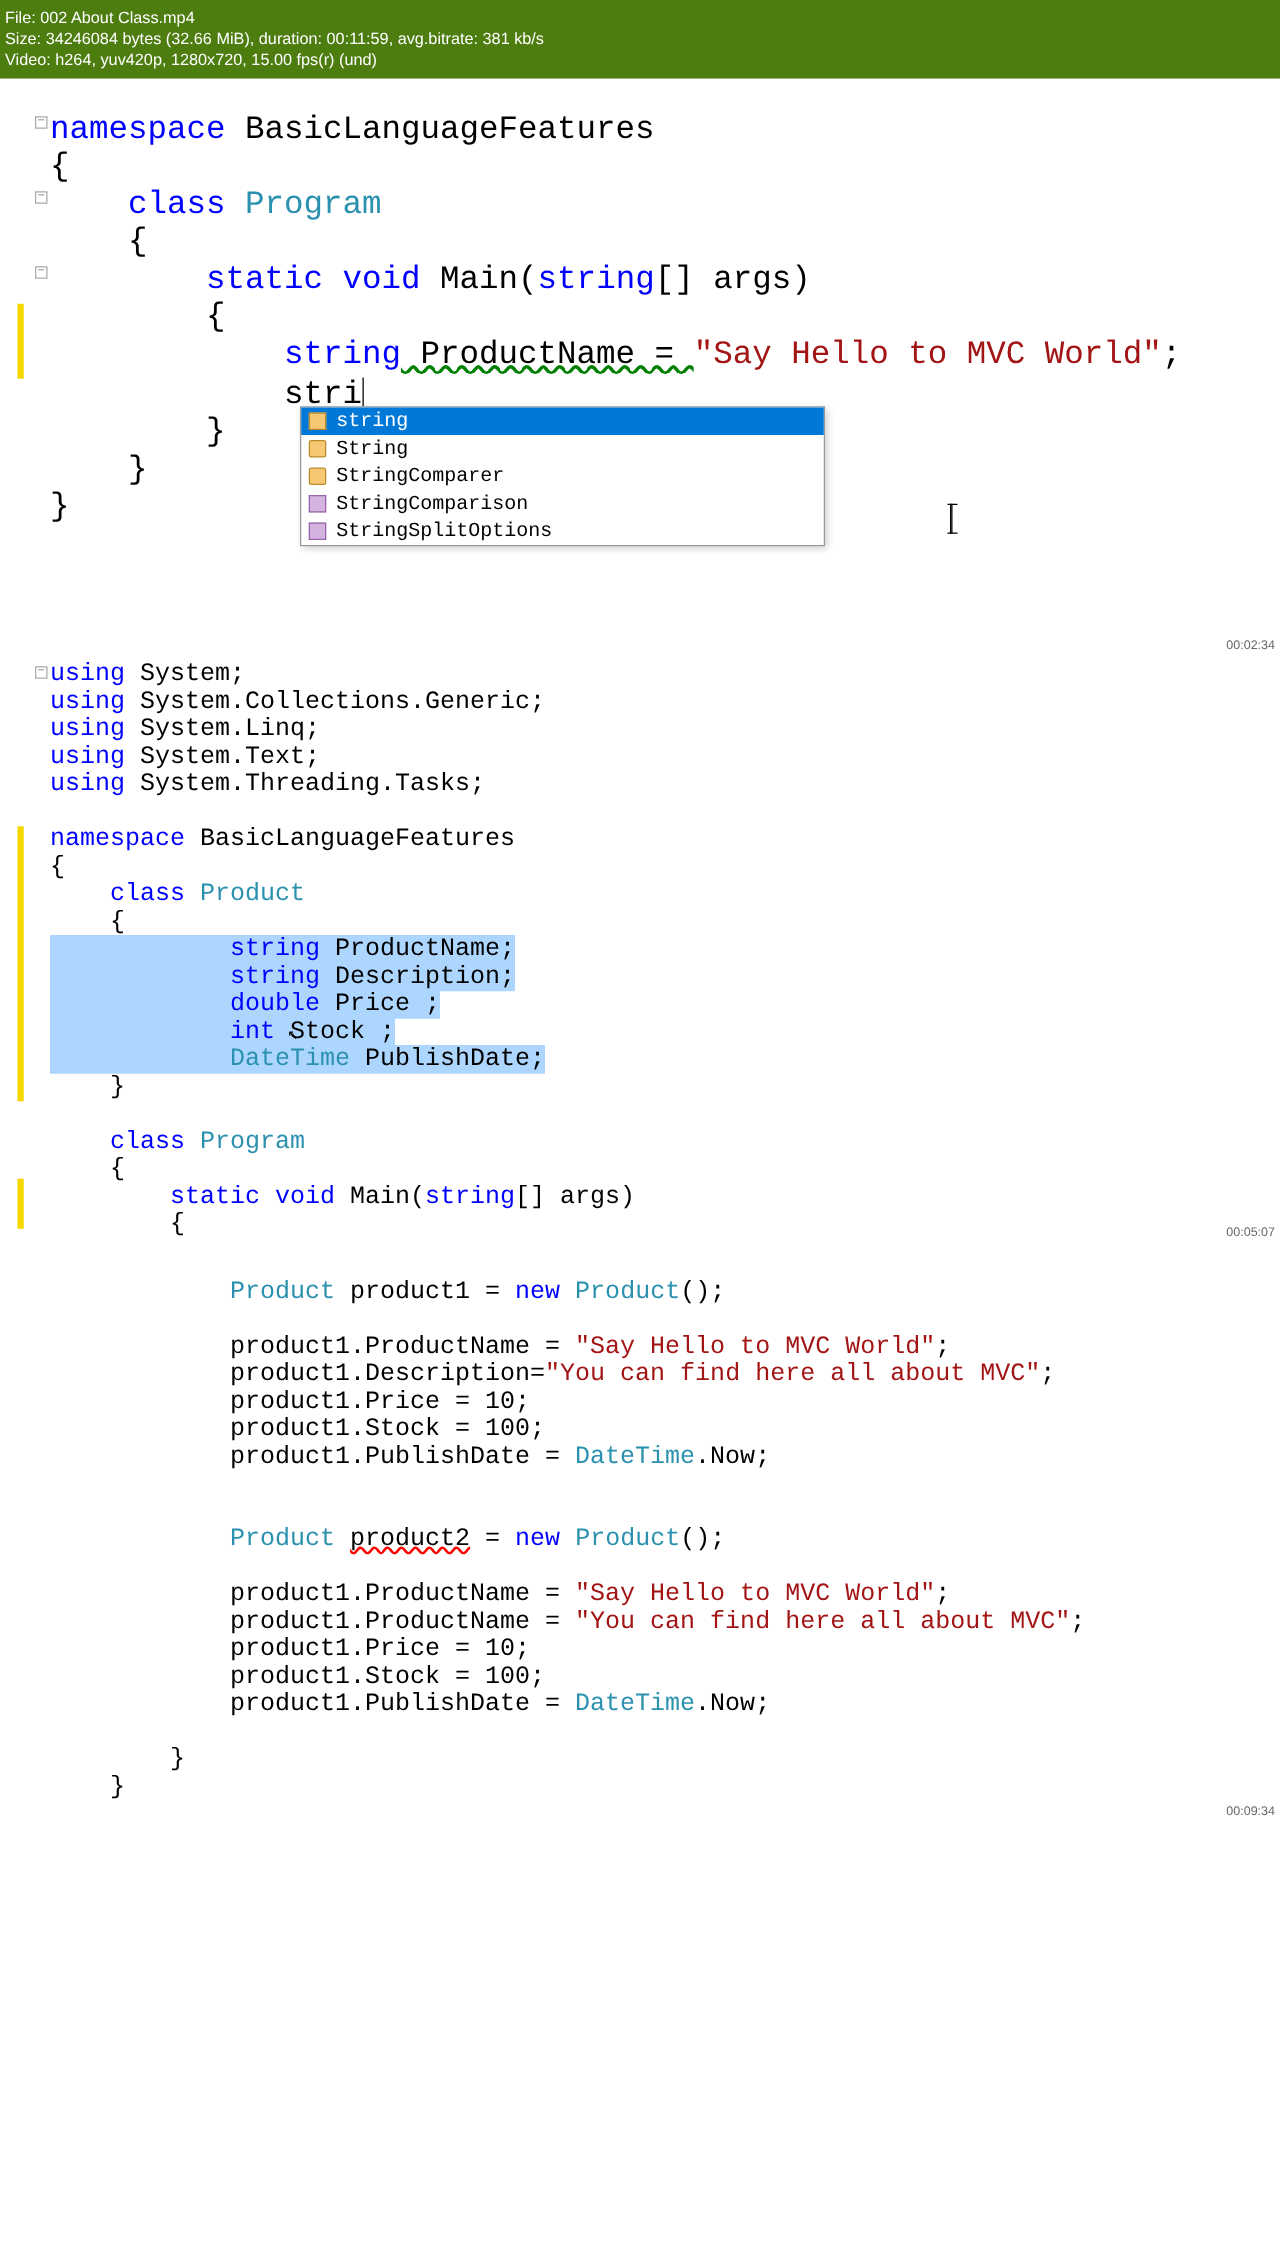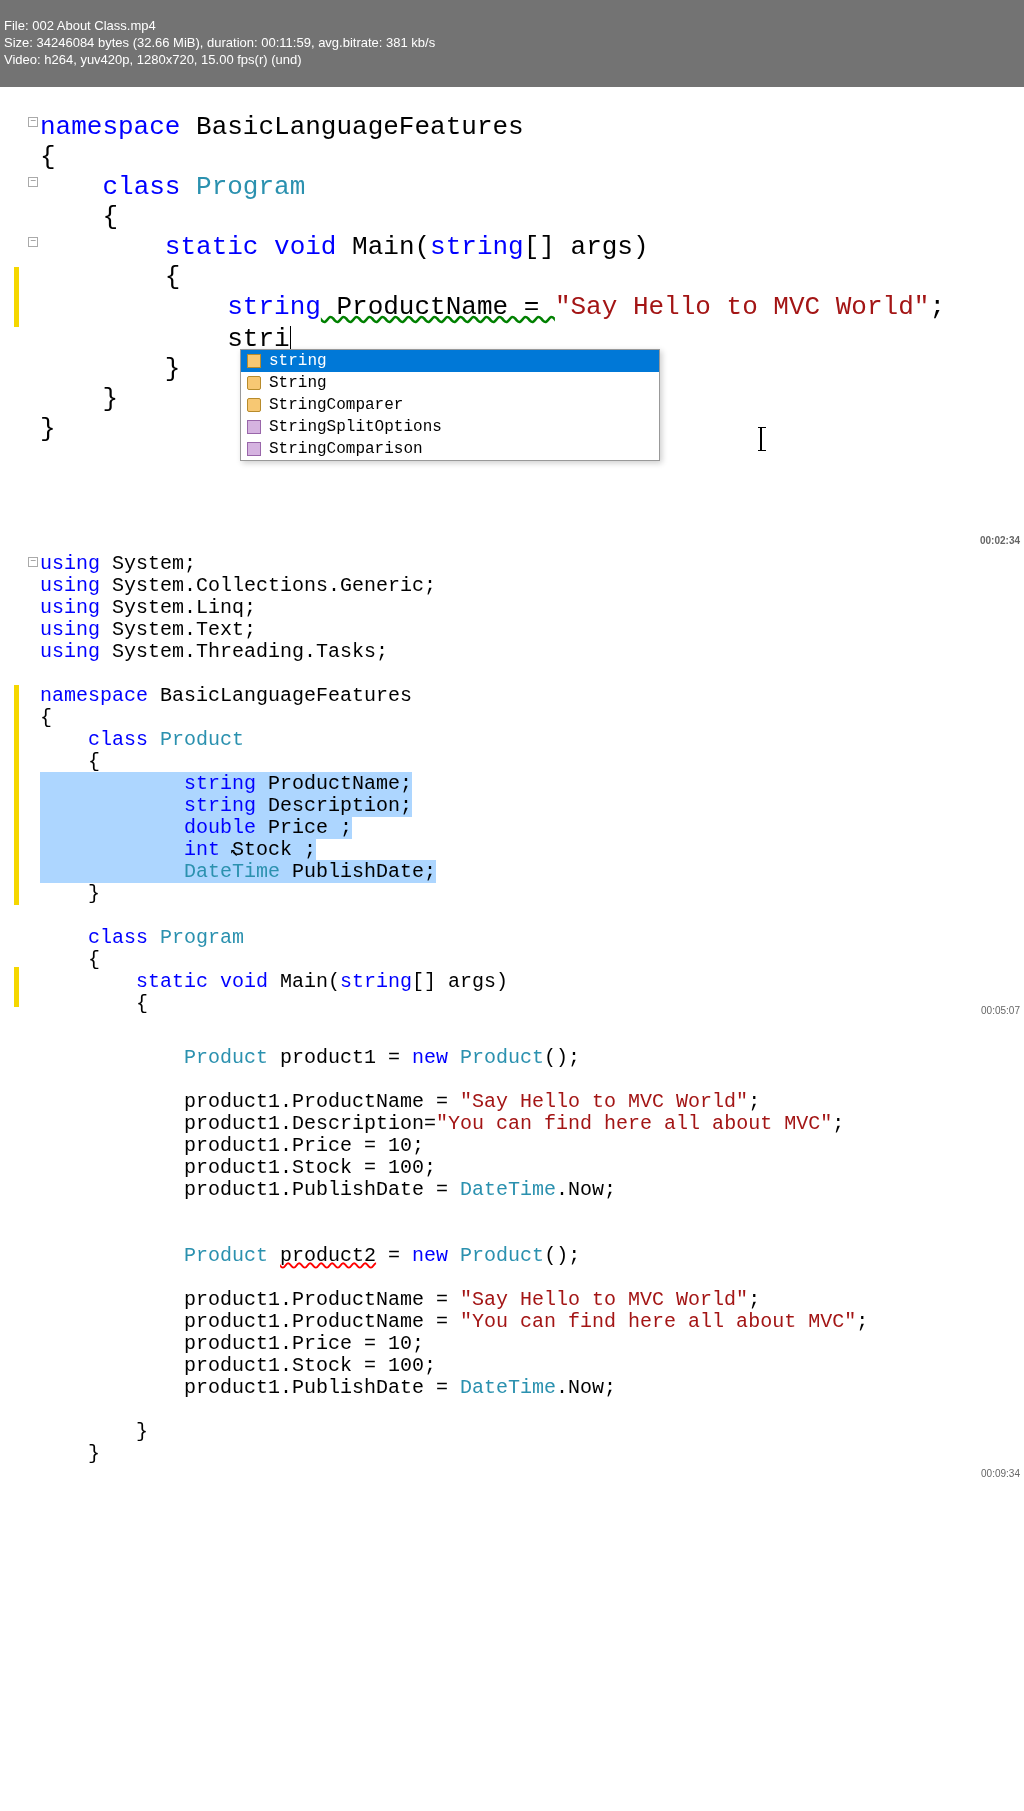--- a/index.html
+++ b/index.html
@@ -1,17 +1,17 @@
 <!DOCTYPE html>
 <html><head>
 <meta charset="utf-8">
 <style>
   * { margin: 0; padding: 0; box-sizing: border-box; }
   body { font-family: Consolas, 'Courier New', monospace; background: #fff; width: 1024px; }
-  .header { background: #737373; color: #fff; padding: 18px 4px; font-family: Arial, sans-serif; font-size: 13px; line-height: 1.3; }
+  .header { background: #4d7c0f; color: #fff; padding: 6px 4px; font-family: Arial, sans-serif; font-size: 13px; line-height: 1.3; }
   .header-line { white-space: nowrap; }
   .editor-frame { position: relative; background: #fff; }
   .fold { position: absolute; left: 28px; font-size: 10px; color: #888; border: 1px solid #aaa; width: 10px; height: 10px; text-align: center; line-height: 8px; background: #fff; }
   .mod-bar { position: absolute; left: 14px; width: 5px; background: #f5d700; }
   .code-area { padding-left: 40px; font-size: 26px; line-height: 30px; white-space: pre; padding-top: 25px; padding-bottom: 20px; }
   .code-area.small { font-size: 20px; line-height: 22px; padding-top: 6px; }
   .kw { color: #0000ff; }
   .type { color: #2b91af; }
   .str { color: #a31515; }
   .plain { color: #000; }
@@ -57,26 +57,26 @@
             <span class="kw">string</span><span class="plain squiggle"> ProductName = </span><span class="str">"Say Hello to MVC World"</span><span class="plain">;</span>
             <span class="plain">stri</span><span class="caret"></span>
 <span class="plain">        }</span>
 <span class="plain">    }</span>
 <span class="plain">}</span></div>
 
   <div class="intellisense" style="left:240px; top:262px; width:420px;">
     <div class="item selected"><span class="icon icon-struct"></span><span>string</span></div>
     <div class="item"><span class="icon icon-class"></span><span>String</span></div>
     <div class="item"><span class="icon icon-class"></span><span>StringComparer</span></div>
+    <div class="item"><span class="icon icon-enum"></span><span>StringComparison</span></div>
     <div class="item"><span class="icon icon-enum"></span><span>StringSplitOptions</span></div>
-    <div class="item"><span class="icon icon-enum"></span><span>StringComparison</span></div>
   </div>
 
   <span class="text-cursor" style="position:absolute; left:760px; top:340px;"></span>
-  <div class="timestamp" style="top:448px;font-weight:bold;">00:02:34</div>
+  <div class="timestamp" style="top:448px;">00:02:34</div>
 </div>
 
 <div class="editor-frame section2">
   <div class="fold" style="top:10px;">−</div>
   <div class="mod-bar" style="top:138px; height:220px;"></div>
   <div class="mod-bar" style="top:420px; height:40px;"></div>
   <div class="code-area small"><span class="kw">using</span><span class="plain"> System;</span>
 <span class="kw">using</span><span class="plain"> System.Collections.Generic;</span>
 <span class="kw">using</span><span class="plain"> System.Linq;</span>
 <span class="kw">using</span><span class="plain"> System.Text;</span>

